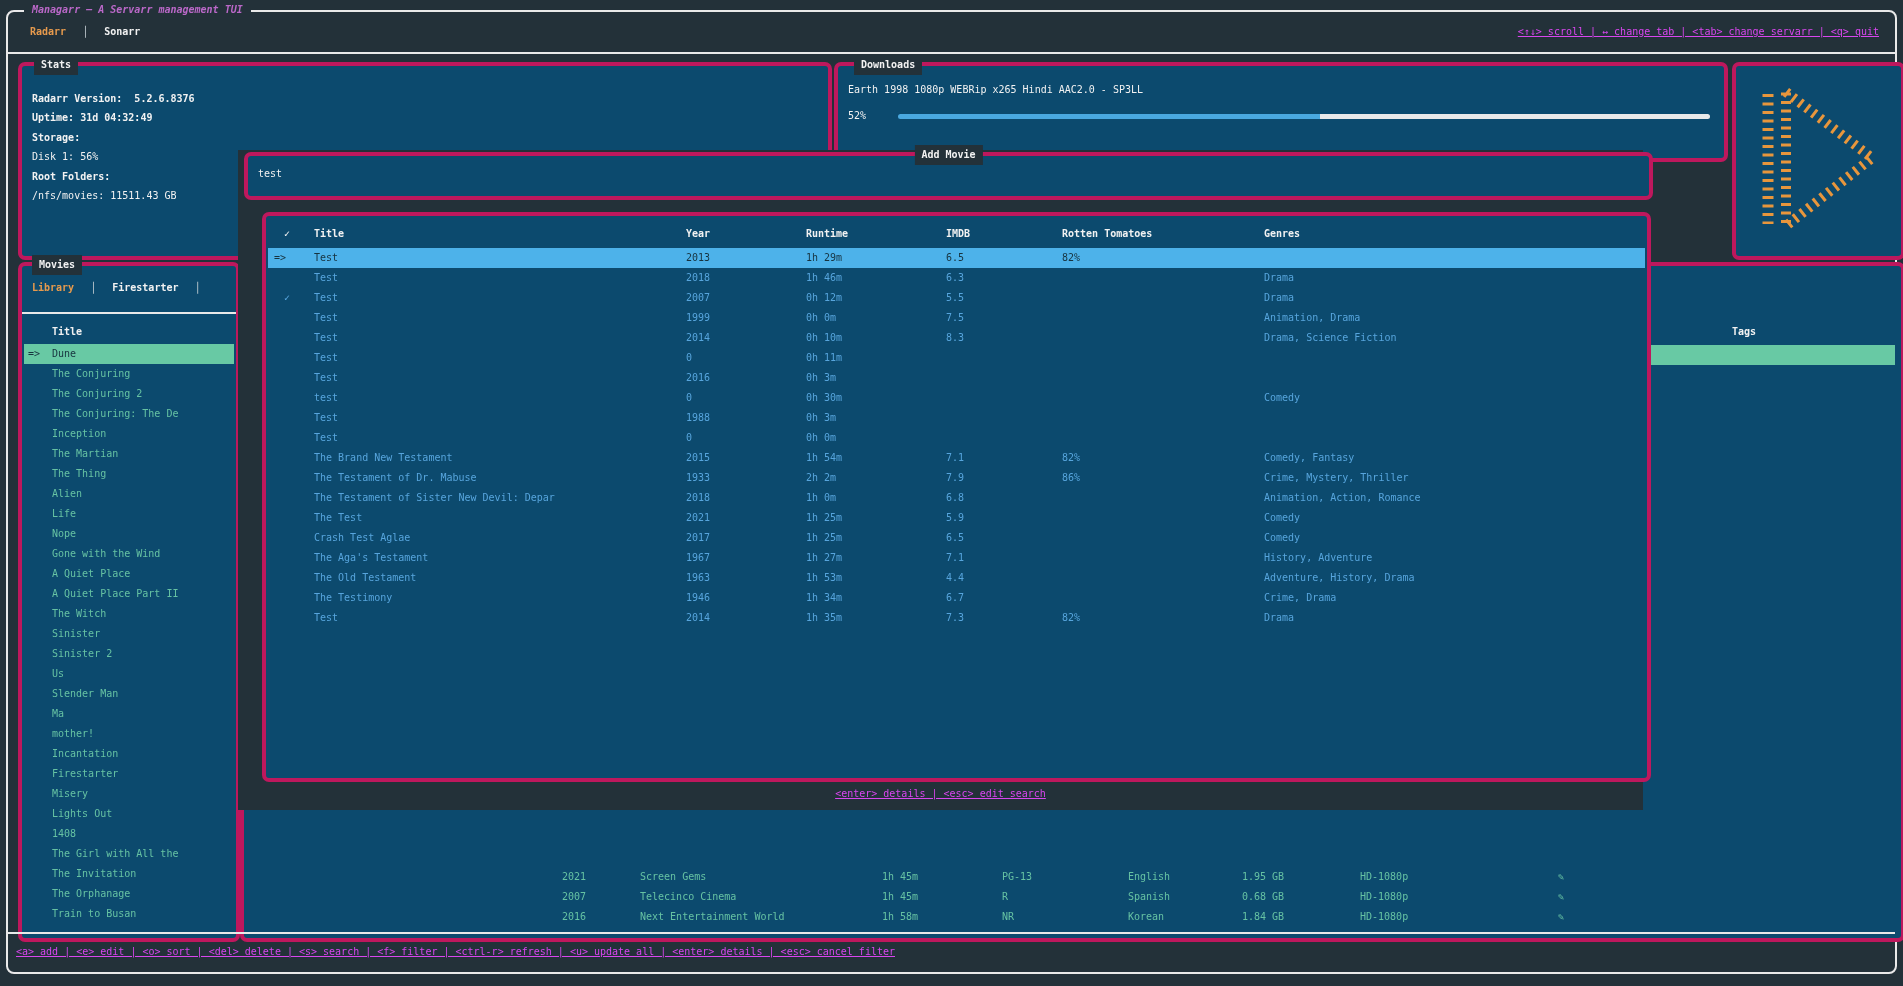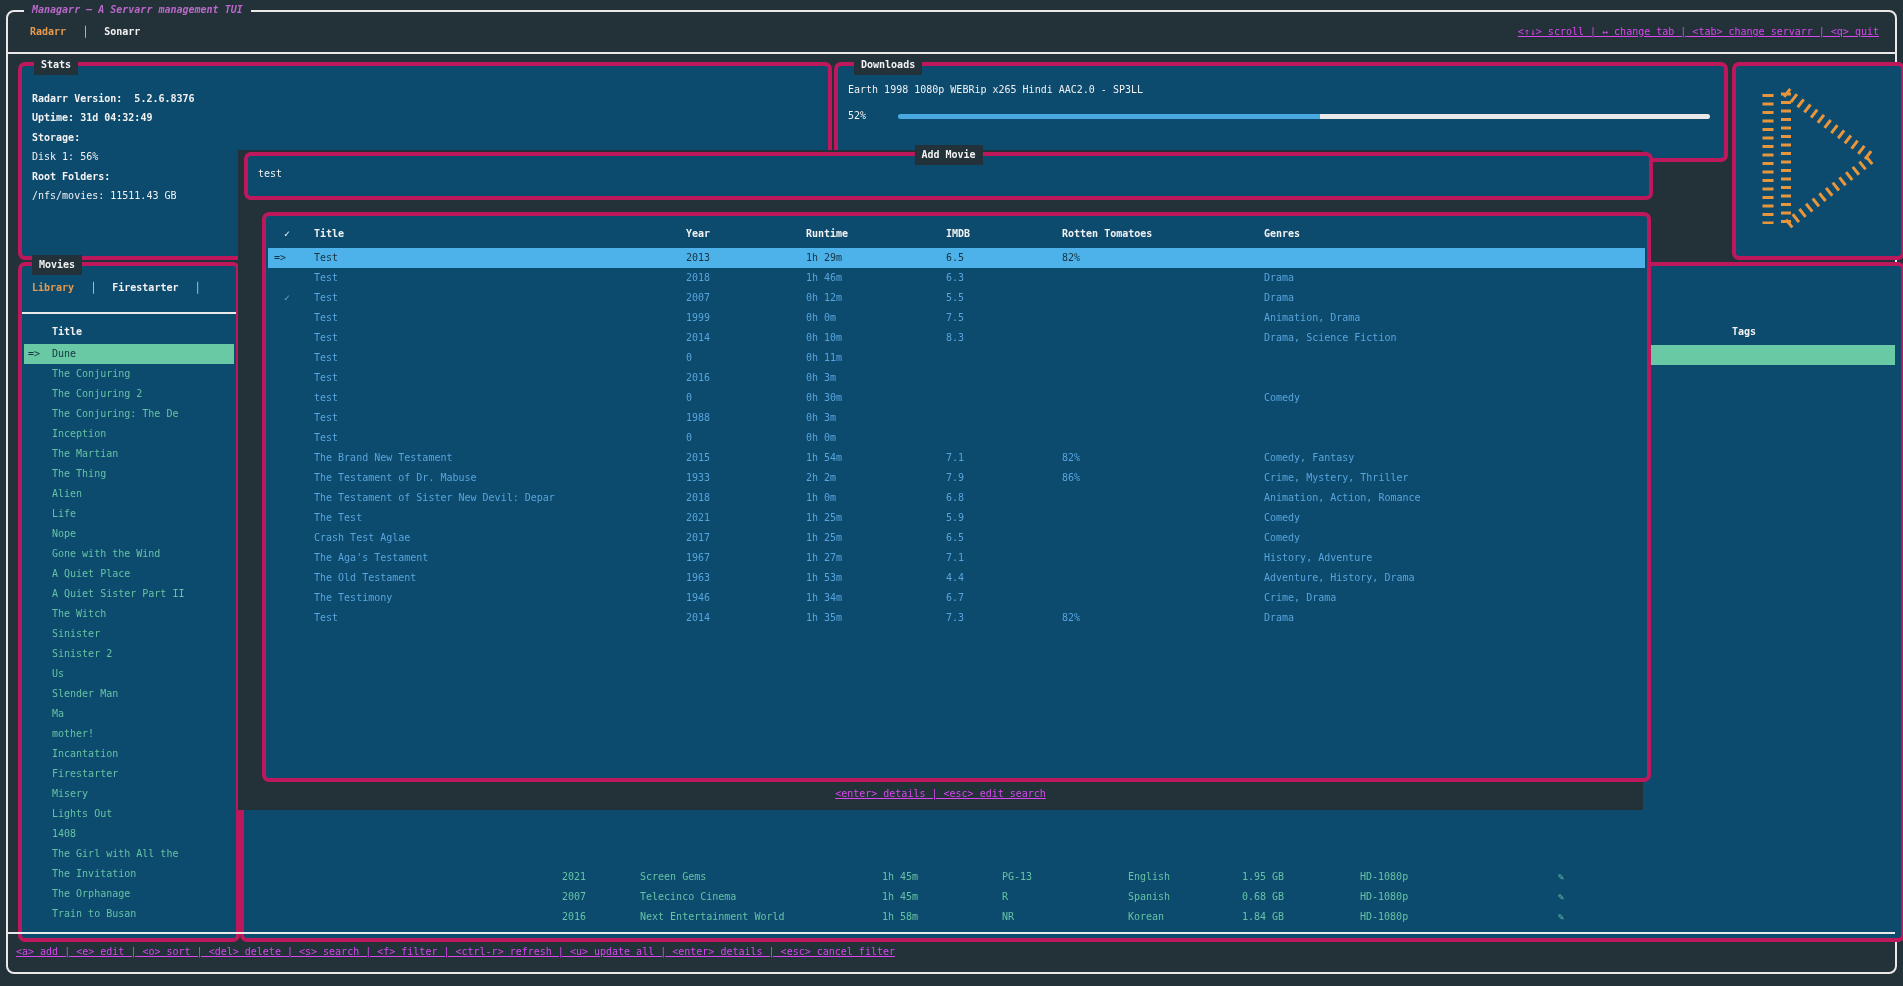--- a/index.html
+++ b/index.html
@@ -102,21 +102,21 @@
         <div class="mrow"><span>The Conjuring 2</span></div>
         <div class="mrow"><span>The Conjuring: The De</span></div>
         <div class="mrow"><span>Inception</span></div>
         <div class="mrow"><span>The Martian</span></div>
         <div class="mrow"><span>The Thing</span></div>
         <div class="mrow"><span>Alien</span></div>
         <div class="mrow"><span>Life</span></div>
         <div class="mrow"><span>Nope</span></div>
         <div class="mrow"><span>Gone with the Wind</span></div>
         <div class="mrow"><span>A Quiet Place</span></div>
-        <div class="mrow"><span>A Quiet Sister Part II</span></div>
+        <div class="mrow"><span>A Quiet Place Part II</span></div>
         <div class="mrow"><span>The Witch</span></div>
         <div class="mrow"><span>Sinister</span></div>
         <div class="mrow"><span>Sinister 2</span></div>
         <div class="mrow"><span>Us</span></div>
         <div class="mrow"><span>Slender Man</span></div>
         <div class="mrow"><span>Ma</span></div>
         <div class="mrow"><span>mother!</span></div>
         <div class="mrow"><span>Incantation</span></div>
         <div class="mrow"><span>Firestarter</span></div>
         <div class="mrow"><span>Misery</span></div>

